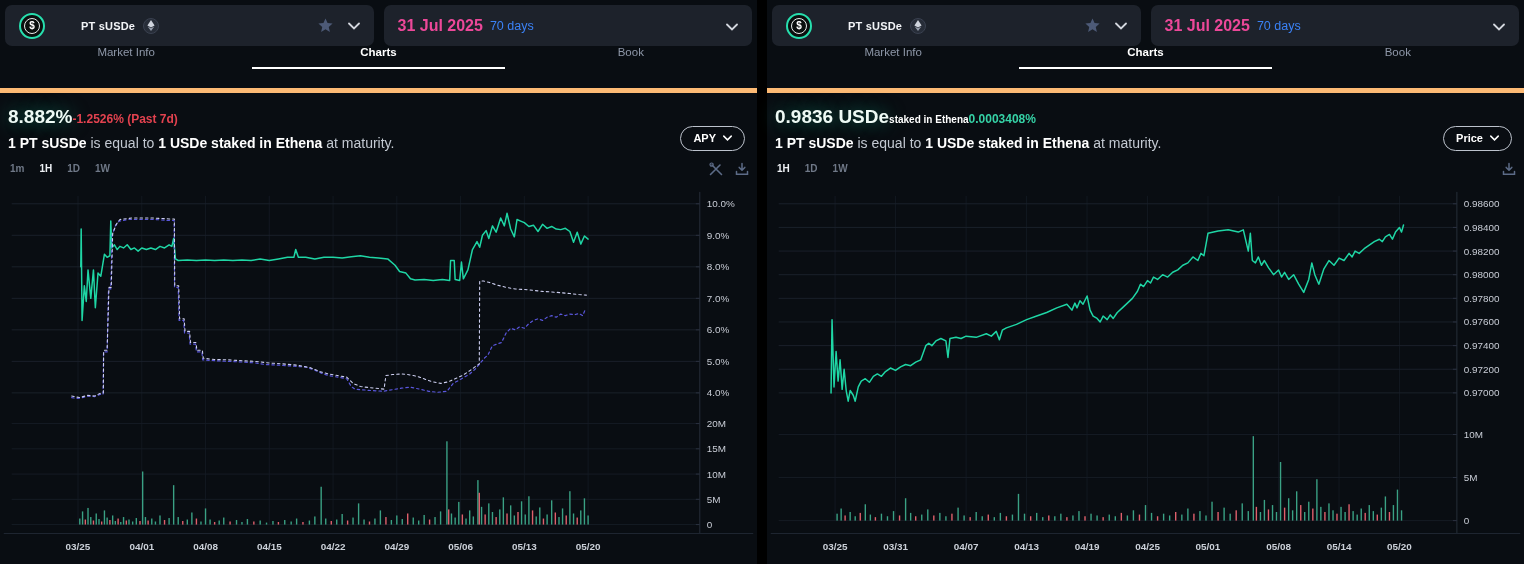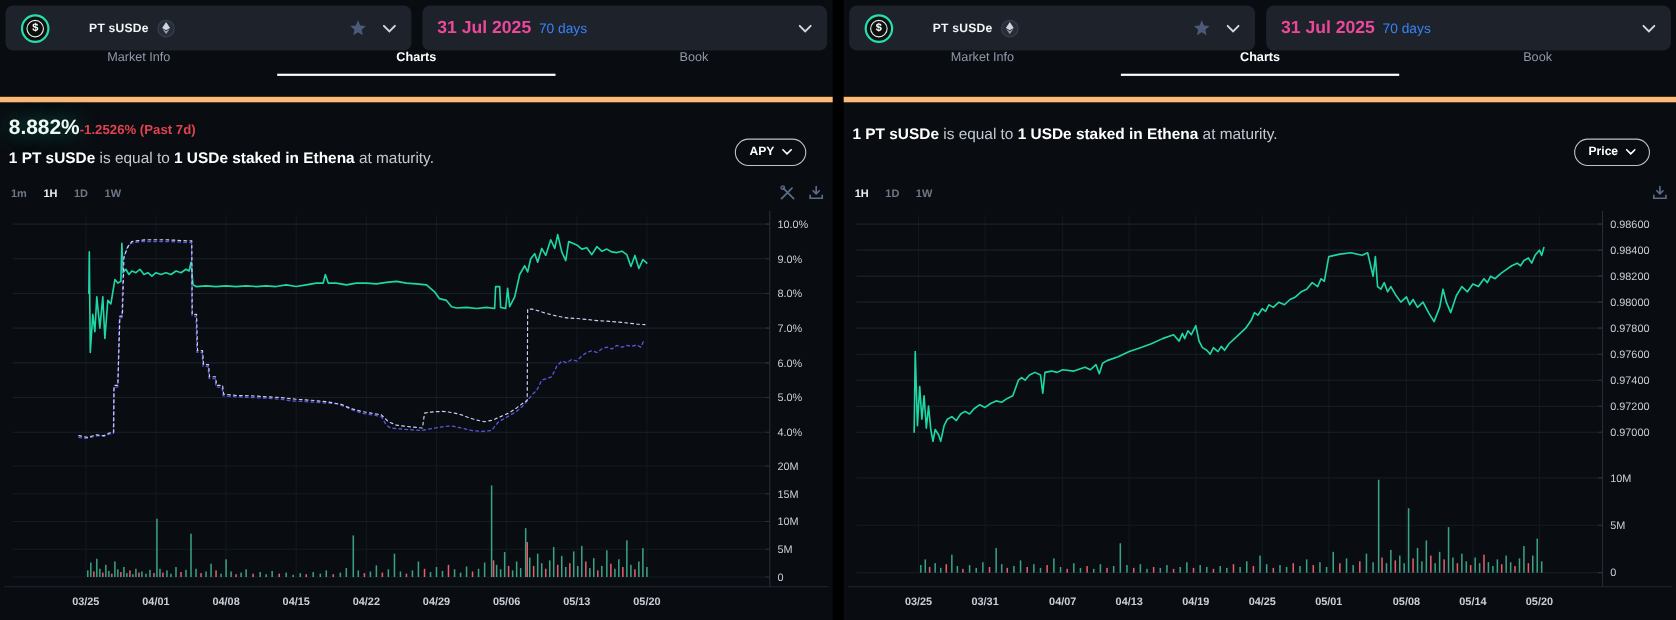--- a/index.html
+++ b/index.html
@@ -28,24 +28,24 @@
   .stats{position:relative;height:64px;padding:13px 8px 0 8px;box-sizing:border-box;}
   .value-line{display:flex;align-items:baseline;gap:0;}
   .big-value{font-size:19px;font-weight:700;color:#eefaf5;
     text-shadow:0 0 18px rgba(31,214,165,.5);white-space:nowrap;}
   .stat-badge{font-size:10px;font-weight:700;color:#fff;}
   .change{font-size:12px;font-weight:700;}
   .change.neg{color:#e2424f;}
   .change.pos{color:#35d2a6;font-weight:600;}
   .desc{margin-top:7px;font-size:14px;color:#c3c9d2;}
   .desc .b{color:#ffffff;font-weight:700;}
-  .metric-pill{position:absolute;top:33px;right:24px;height:25px;border:1px solid #bcc2cc;border-radius:14px;
+  .metric-pill{position:absolute;top:33px;right:12px;height:25px;border:1px solid #bcc2cc;border-radius:14px;
     display:flex;align-items:center;gap:7px;padding:0 12px;font-size:11px;font-weight:700;color:#fff;
     background:transparent;cursor:pointer;box-sizing:border-box;}
-  .toolbar{height:26px;display:flex;align-items:flex-end;justify-content:space-between;padding:0 8px 0 10px;}
+  .toolbar{height:26px;display:flex;align-items:center;justify-content:space-between;padding:0 8px 0 10px;}
   .ranges{display:flex;gap:15px;font-size:10px;font-weight:700;color:#6f7887;}
   .range{cursor:pointer;}
   .range.active{color:#eef1f5;}
   .tool-icons{display:flex;gap:12px;align-items:center;}
   .tool-icons svg{cursor:pointer;}
   svg.chart{display:block;}
   .axis-label{font-family:"Liberation Sans",sans-serif;}
 </style>
 </head>
 <body>
@@ -342,20 +342,25 @@
       </div>
     </div>
 
     <div class="tabs">
       <div class="tab">Market Info</div>
       <div class="tab active">Charts</div>
       <div class="tab">Book</div>
     </div>
 
     <div class="stats">
+      <div class="value-line">
+        <span class="big-value">0.9836 USDe</span>
+        <span class="stat-badge">staked in Ethena</span>
+        <span class="change pos">0.0003408%</span>
+      </div>
       <div class="desc"><span class="b">1 PT sUSDe</span><span> is equal to </span><span class="b">1 USDe staked in Ethena</span><span> at maturity.</span></div>
       <div class="metric-pill">
         <span>Price</span>
         <svg width="9" height="6" viewBox="0 0 12 8">
             <path d="M1 1.5 L6 6.5 L11 1.5" stroke="#fff" stroke-width="2" fill="none" stroke-linecap="round"></path>
           </svg>
       </div>
     </div>
 
     <div class="toolbar">

